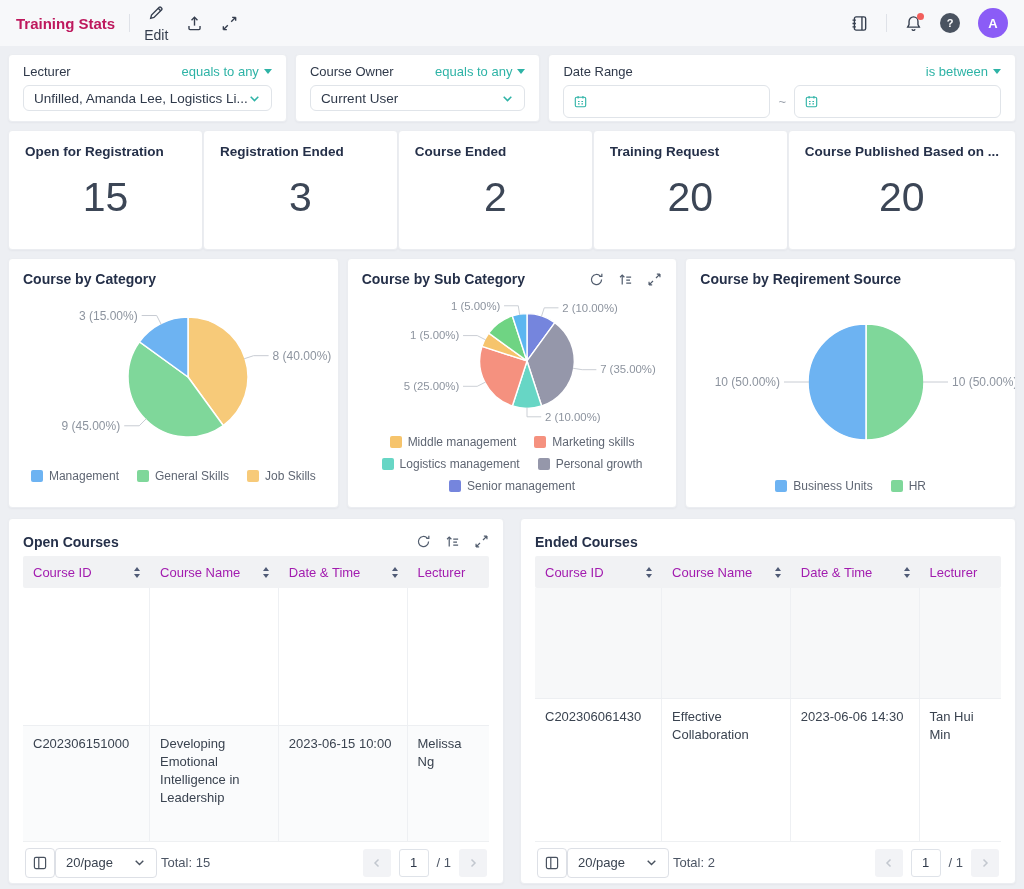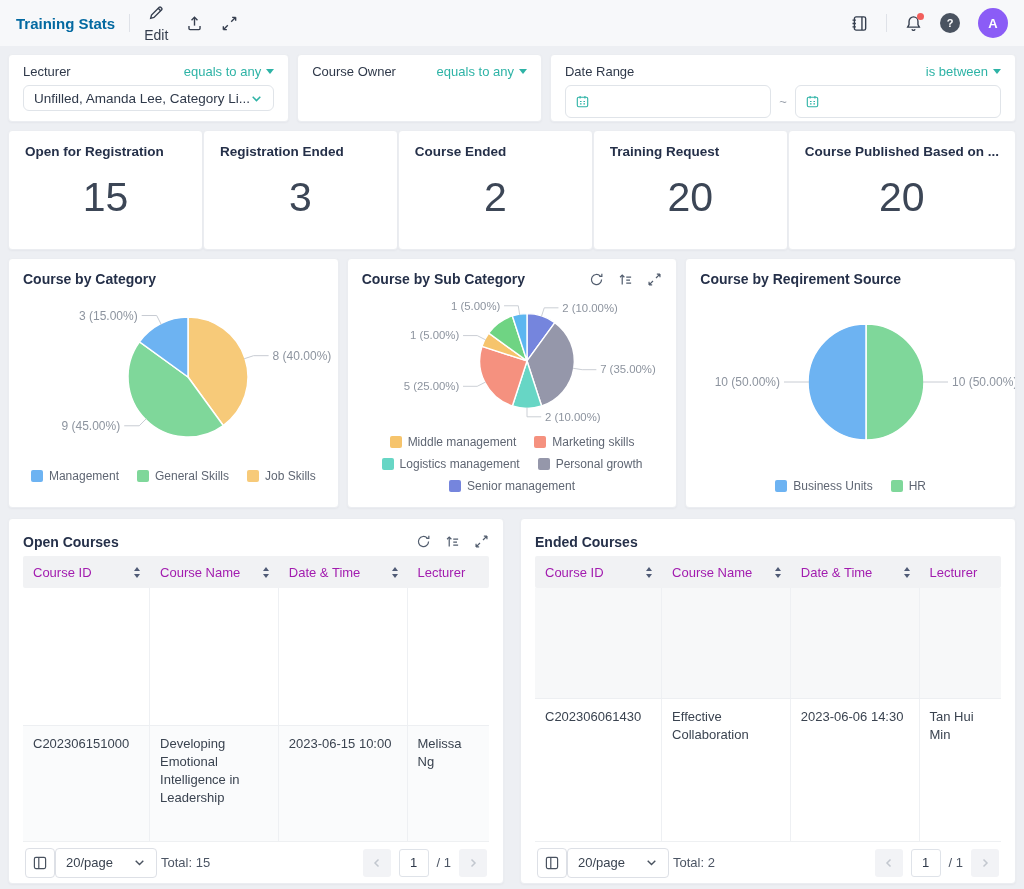--- a/index.html
+++ b/index.html
@@ -1,21 +1,21 @@
 <!DOCTYPE html>
 <html><head>
 <meta charset="utf-8">
 <style>
   * { margin:0; padding:0; box-sizing:border-box; }
   html,body { width:1024px; height:889px; overflow:hidden; }
   body { background:#edeff3; font-family:"Liberation Sans","DejaVu Sans",sans-serif; color:#333c4b; }
 
   
   .topbar { height:46px; background:#f7f8fa; display:flex; align-items:center; padding:0 16px; }
-  .topbar-title { font-size:15px; font-weight:700; color:#0369a1; }
+  .topbar-title { font-size:15px; font-weight:700; color:#be185d; }
   .v-div { width:1px; height:18px; background:#dfe2e8; margin:0 14px; }
   .tb-btn { display:flex; align-items:center; gap:6px; color:#353e4e; font-size:14px; cursor:pointer; margin-right:18px;flex-direction:column; }
   .tb-icon { width:17px; height:17px; color:#353e4e; display:inline-flex; }
   .tb-icon svg { width:100%; height:100%; }
   .topbar-right { margin-left:auto; display:flex; align-items:center; gap:18px; }
   .bell-wrap { position:relative; }
   .red-dot { position:absolute; top:-2px; right:-2px; width:7px; height:7px; border-radius:50%; }
   .help-circle { width:20px; height:20px; border-radius:50%; background:#4a5360; color:#fff; font-size:11px; font-weight:700; display:flex; align-items:center; justify-content:center; }
   .avatar { width:30px; height:30px; border-radius:50%; color:#fff; font-size:13px; font-weight:700; display:flex; align-items:center; justify-content:center; }
 
@@ -139,34 +139,42 @@
 <div class="filters-row">
   <div class="card filter-card">
     <div class="filter-top">
       <span class="filter-label">Lecturer</span>
       <span class="filter-op">
         <span>equals to any</span>
           <span class="caret-down"></span>
       </span>
     </div>
     <div class="select-box">
-      <span class="grow">Unfilled, Amanda Lee, Category Li...</span>
+      <span class="grow">Unfilled, Amanda Lee, Logistics Li...</span>
       <span class="chev">
         <svg viewBox="0 0 12 12" fill="none" stroke="#2eb3a6" stroke-width="1.4">
             <path d="M2.5 4.4L6 7.9l3.5-3.5"></path>
           </svg>
       </span>
     </div>
   </div>
   <div class="card filter-card">
     <div class="filter-top">
       <span class="filter-label">Course Owner</span>
       <span class="filter-op">
         <span>equals to any</span>
           <span class="caret-down"></span>
+      </span>
+    </div>
+    <div class="select-box">
+      <span class="grow">Current User</span>
+      <span class="chev">
+        <svg viewBox="0 0 12 12" fill="none" stroke="#2eb3a6" stroke-width="1.4">
+            <path d="M2.5 4.4L6 7.9l3.5-3.5"></path>
+          </svg>
       </span>
     </div>
   </div>
   <div class="card filter-card wide">
     <div class="filter-top">
       <span class="filter-label">Date Range</span>
       <span class="filter-op">
         <span>is between</span>
           <span class="caret-down"></span>
       </span>

